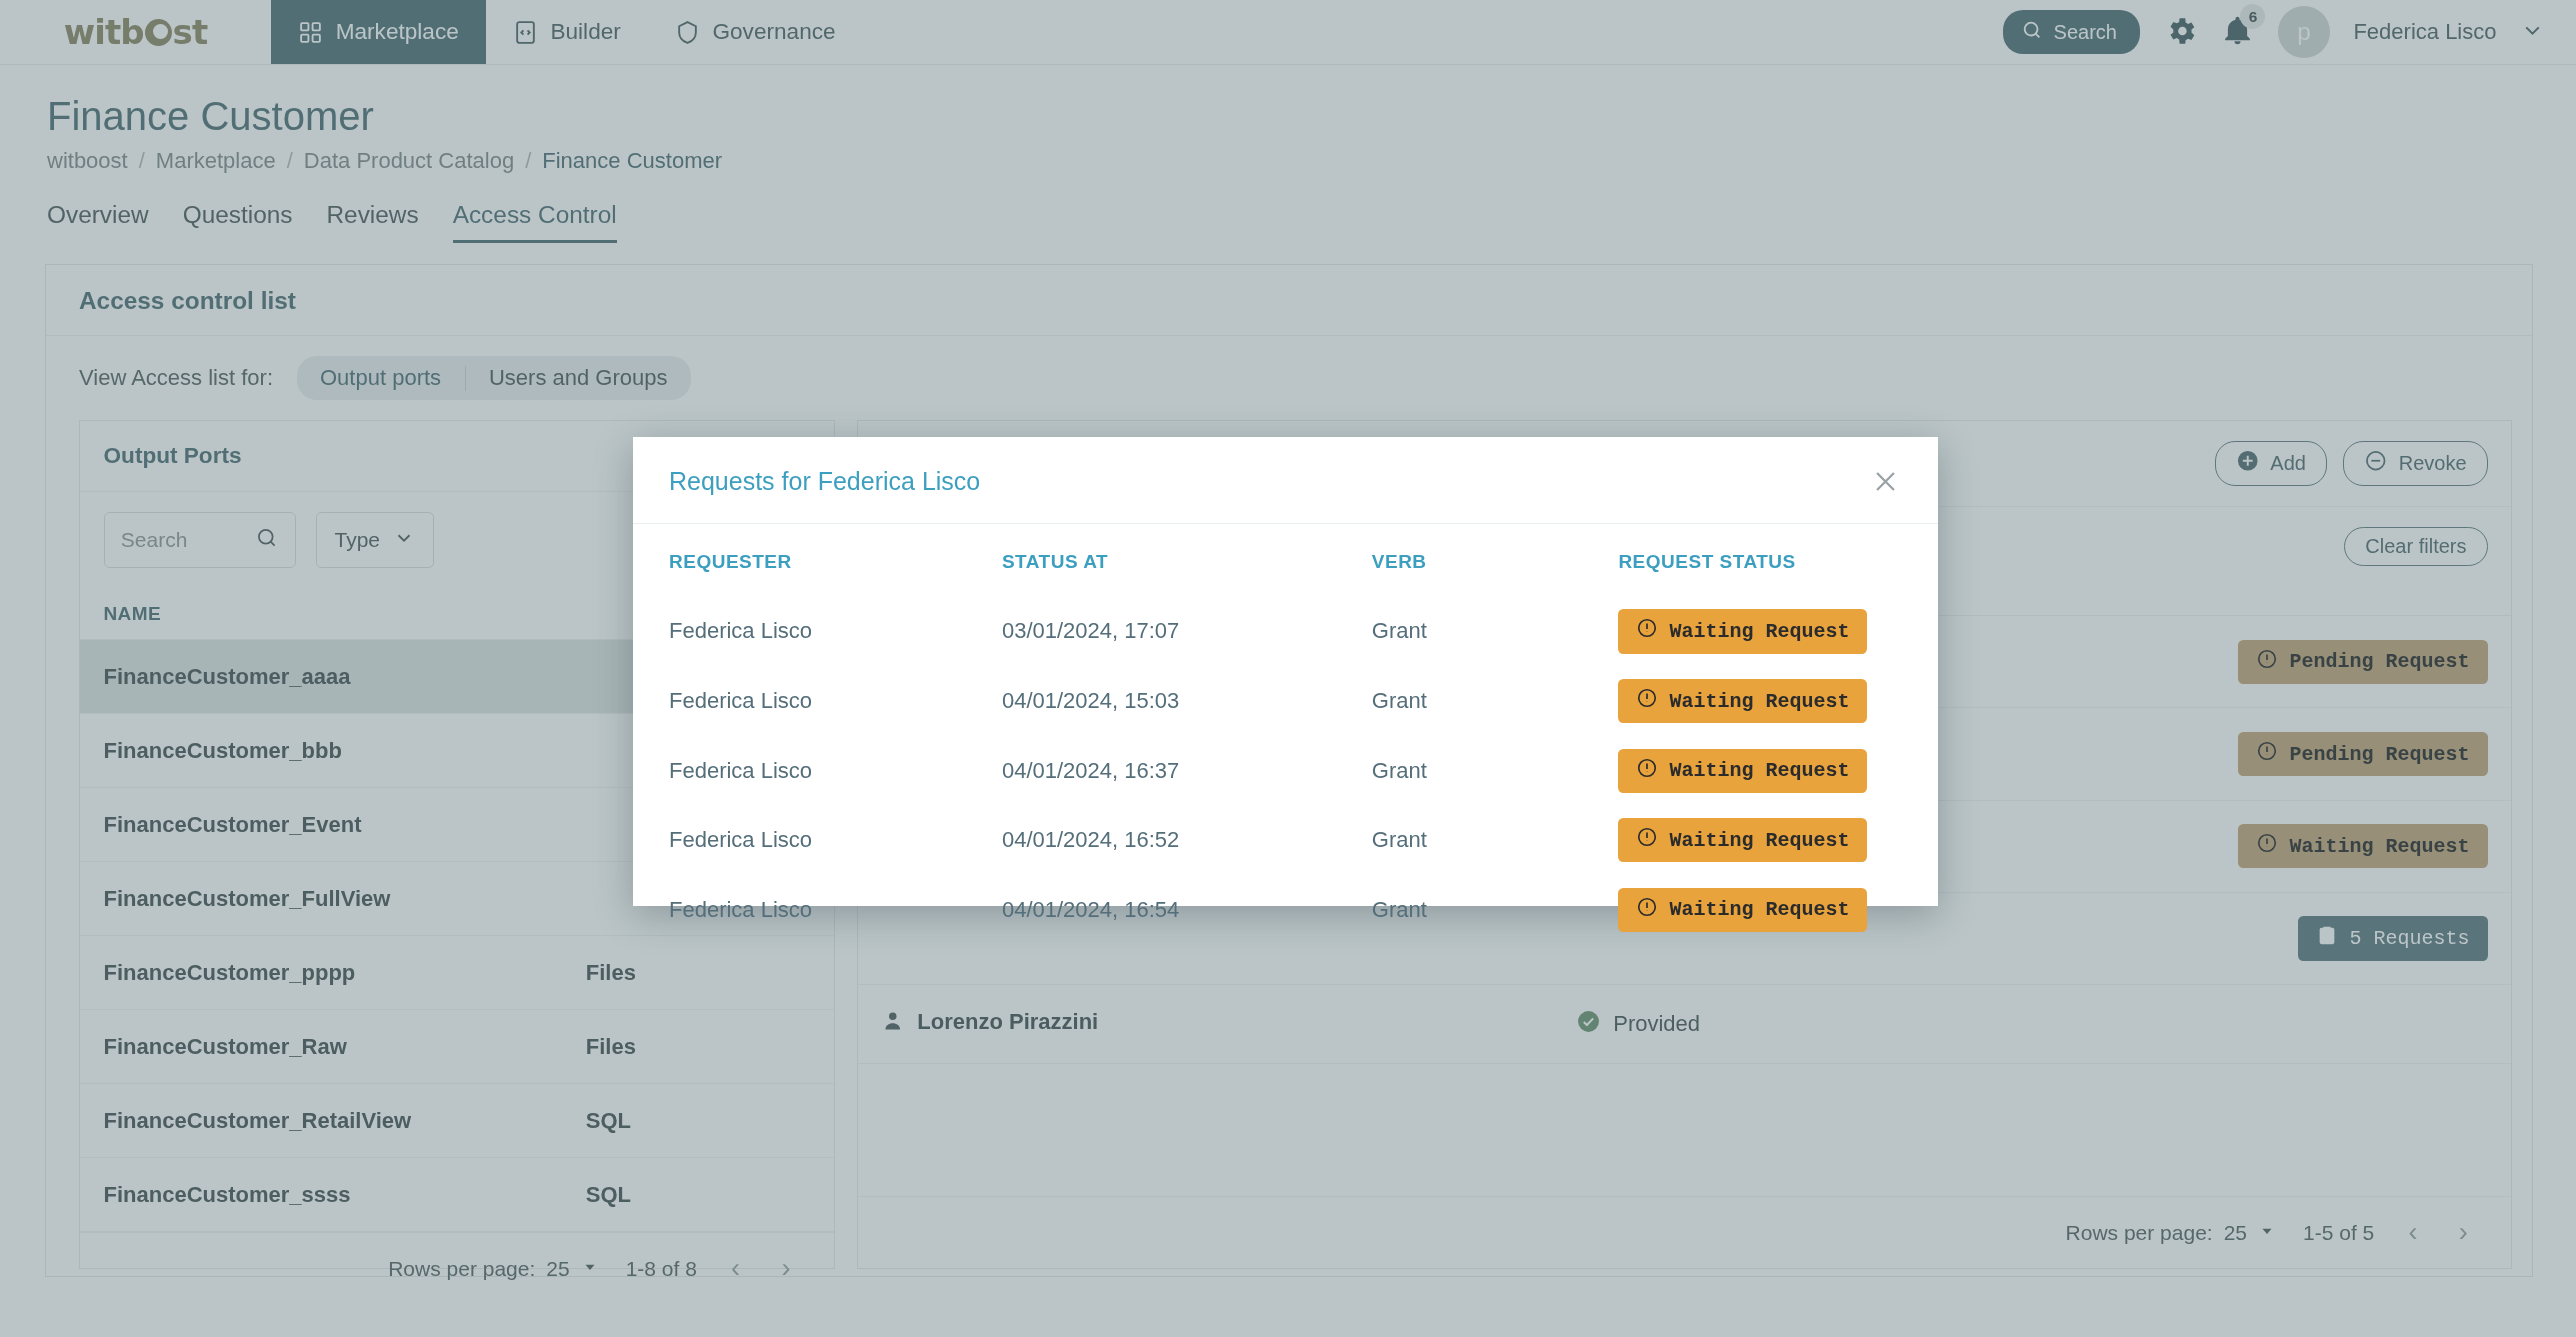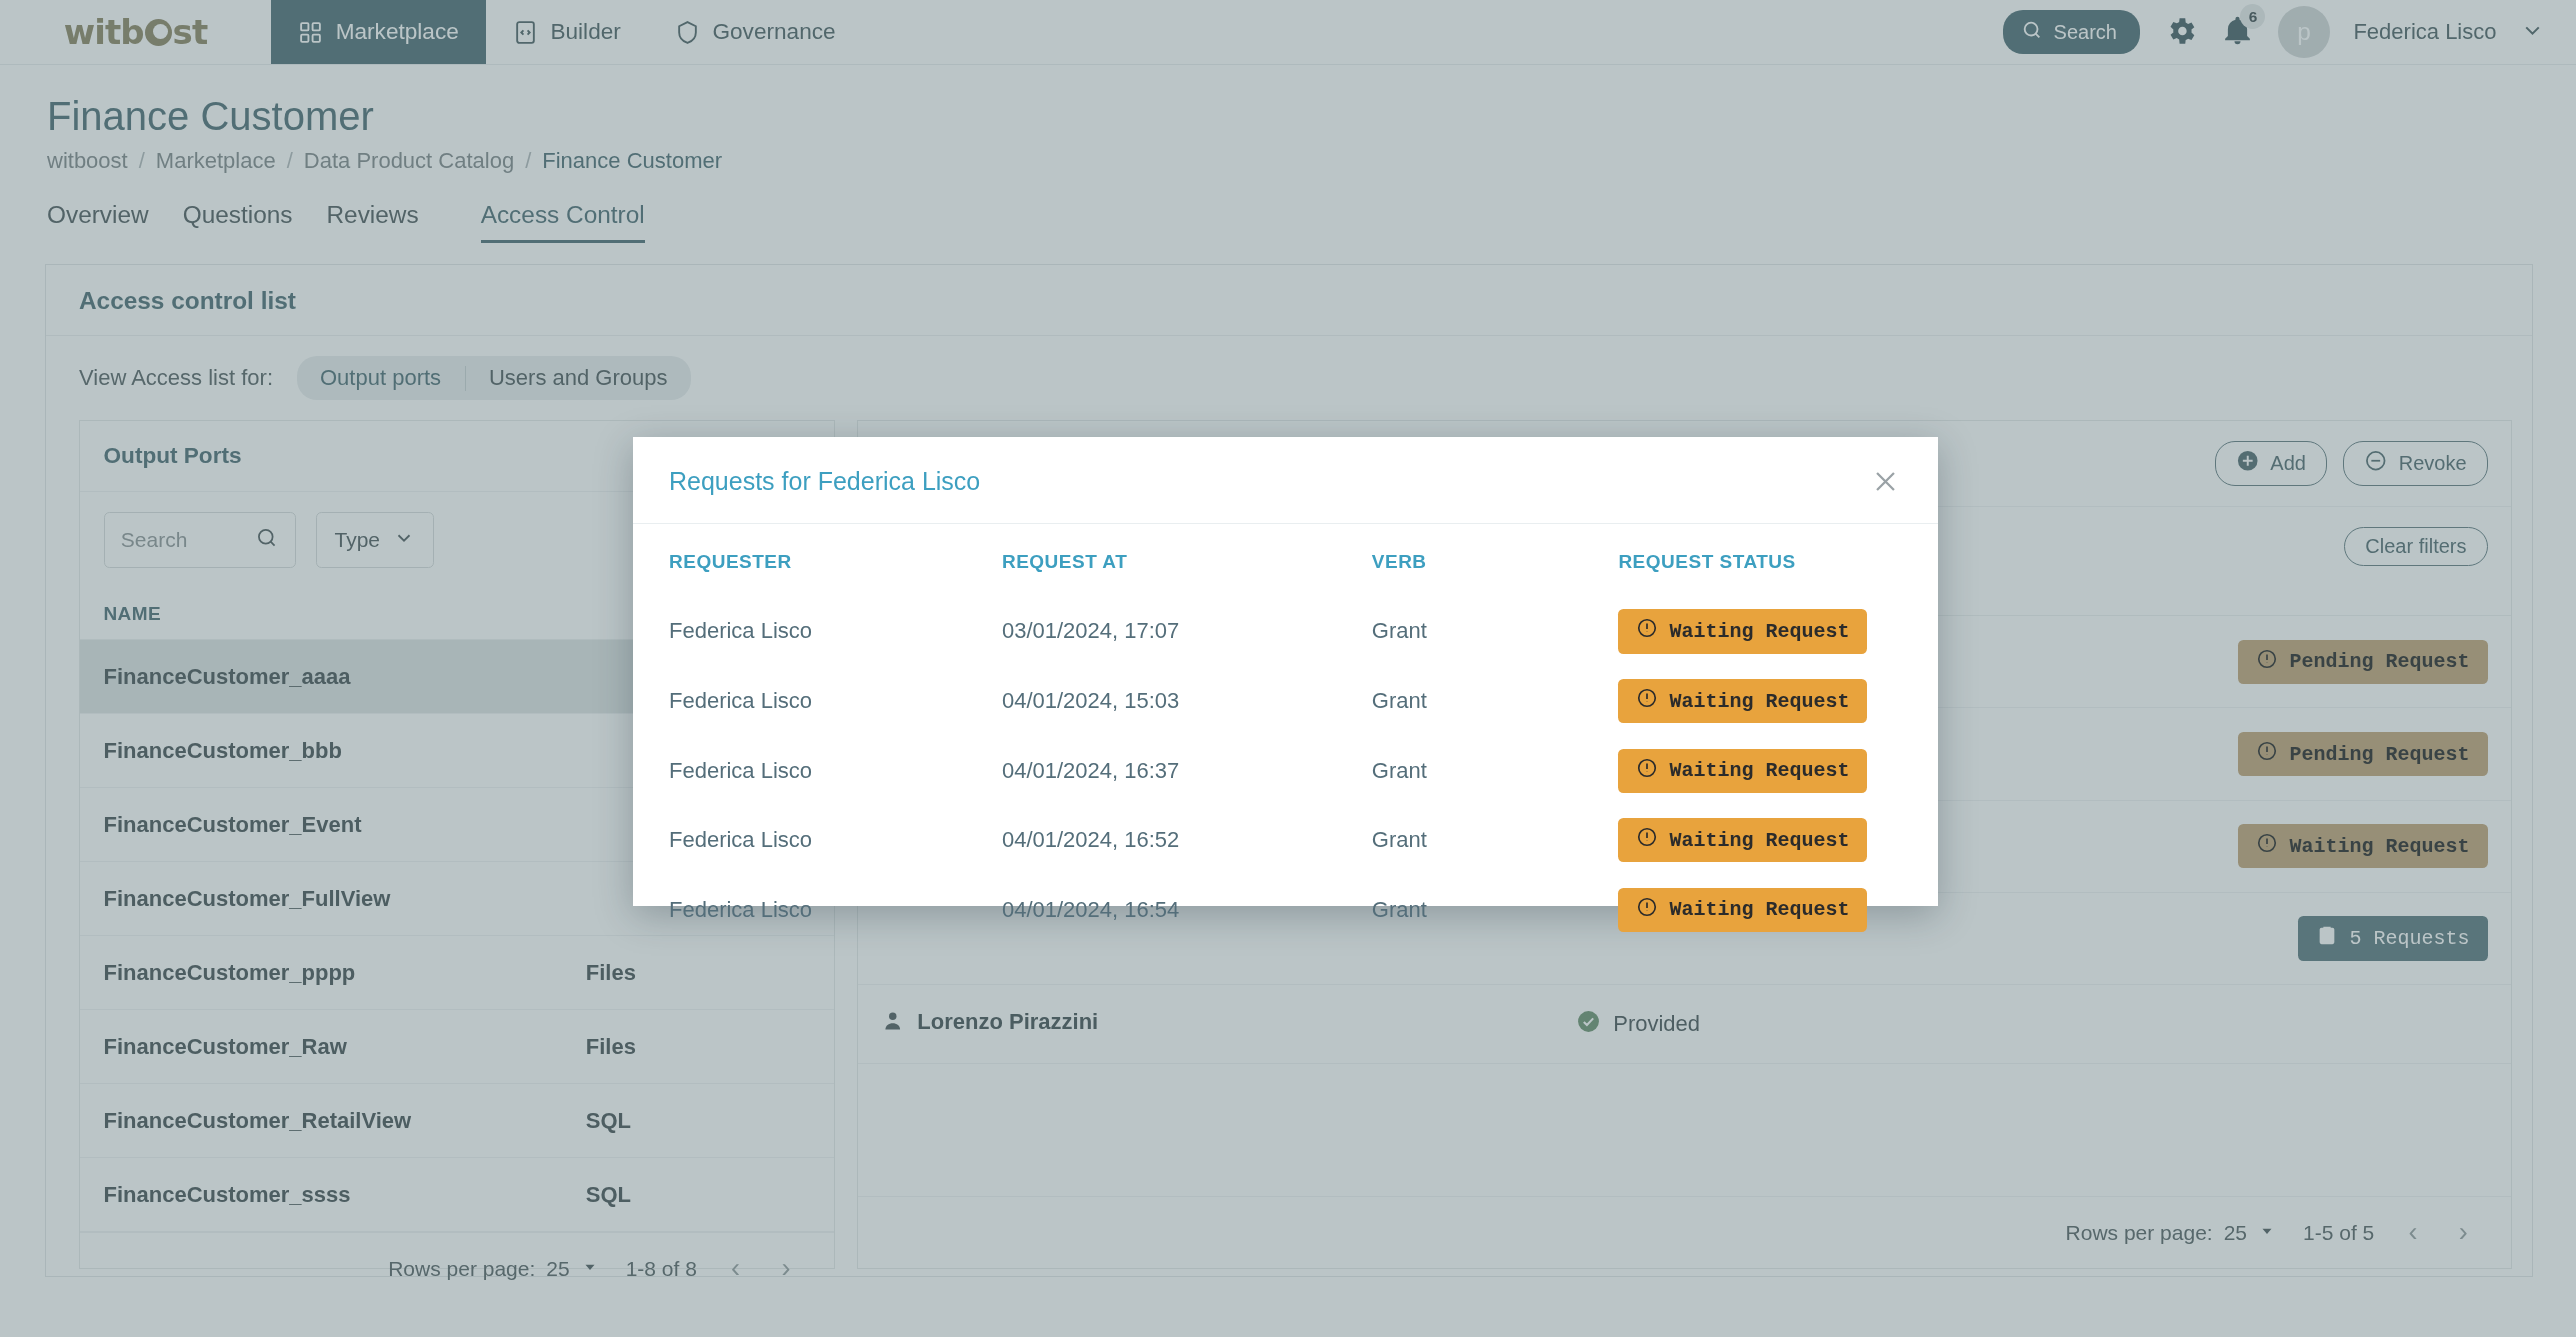--- a/index.html
+++ b/index.html
@@ -96,21 +96,21 @@
   .breadcrumb .sep { color: #aebdc1; }
 
   .tabs {
     display: flex; align-items: flex-end; gap: 34px;
     padding: 27px 0 0 47px;
   }
   .tab {
     font-size: 24.4px; color: #46636b; cursor: pointer;
     padding-bottom: 11px; border-bottom: 3.6px solid transparent;
   }
-  .tab.active { color: #2f7b8c; border-bottom-color: #2f7b8c; margin-left: 28px; }
+  .tab.active { color: #2f7b8c; border-bottom-color: #2f7b8c; }
 
   
   #acl-card {
     position: absolute; left: 45px; top: 264px;
     width: 2488px; height: 1013px;
     border: 0.9px solid #dfe8ea; background: #ffffff;
   }
   .acl-title {
     font-size: 24.4px; font-weight: 700; color: #2f7b8c;
     padding: 22px 0 20px 33px;
@@ -597,21 +597,21 @@
         <path d="M5 5l14 14M19 5L5 19"></path>
       </svg>
     </span>
   </div>
 
   <div id="modal-body">
     <table class="modal-grid">
       <thead>
         <tr>
           <th class="col-requester">REQUESTER</th>
-          <th class="col-created">REQUEST AT</th>
+          <th class="col-created">STATUS AT</th>
           <th class="col-verb">VERB</th>
           <th class="col-status">REQUEST STATUS</th>
         </tr>
       </thead>
       <tbody>
         <tr>
           <td>Federica Lisco</td>
           <td>03/01/2024, 17:07</td>
           <td>Grant</td>
           <td>

